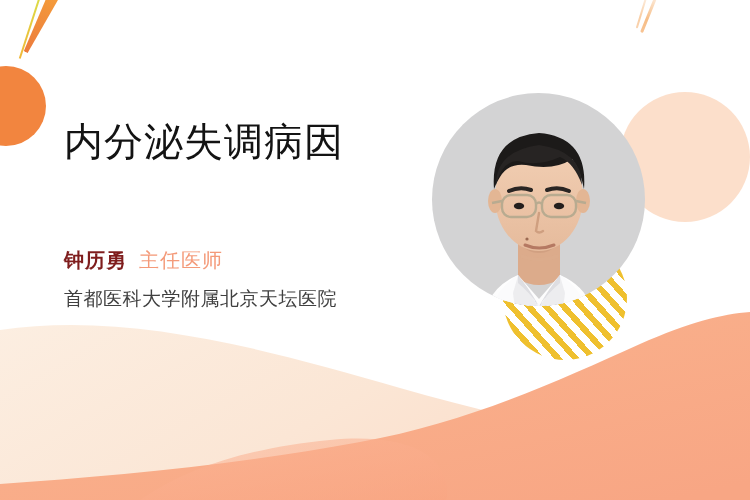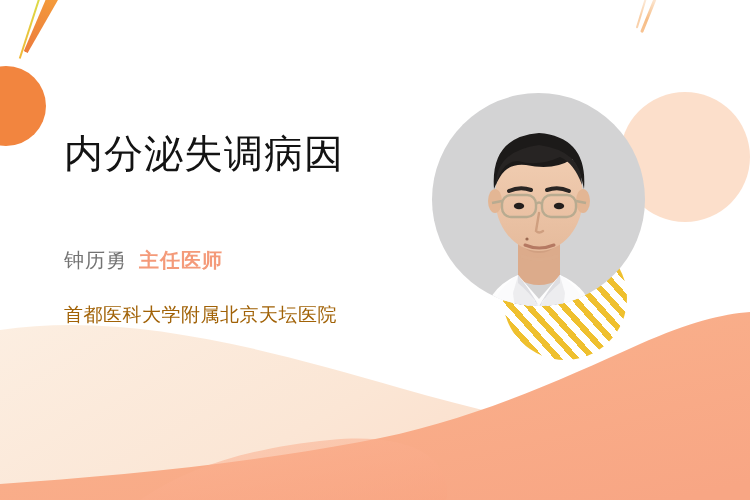--- a/index.html
+++ b/index.html
@@ -145,55 +145,55 @@
         48deg,
         #efc02e 0px, #efc02e 6px,
         rgba(255,255,255,0) 6px, rgba(255,255,255,0) 13px
       );
   }
 
   
   .title {
     position: absolute;
     left: 64px;
-    top: 132px;
+    top: 120px;
     font-size: 39px;
     font-weight: 400;
     letter-spacing: 1px;
     color: #131313;
     line-height: 1.12;
     white-space: nowrap;
   }
   .byline {
     position: absolute;
     left: 64px;
     top: 250px;
     line-height: 1;
     white-space: nowrap;
   }
   .doctor-name {
     font-size: 20px;
-    font-weight: 400;
-    color: #737373;
+    font-weight: 700;
+    color: #7f1d1d;
     letter-spacing: 1px;
   }
   .doctor-title {
     font-size: 20px;
-    font-weight: 700;
+    font-weight: 400;
     color: #f49a79;
     letter-spacing: 1px;
     margin-left: 12px;
   }
   .affiliation {
     position: absolute;
     left: 64px;
-    top: 302px;
+    top: 286px;
     font-size: 19px;
     font-weight: 400;
-    color: #a16207;
+    color: #404040;
     line-height: 1.42;
     letter-spacing: 0.5px;
   }
   .affiliation div { white-space: nowrap; }
 </style>
 </head>
 <body>
 
 <div id="poster">
 

